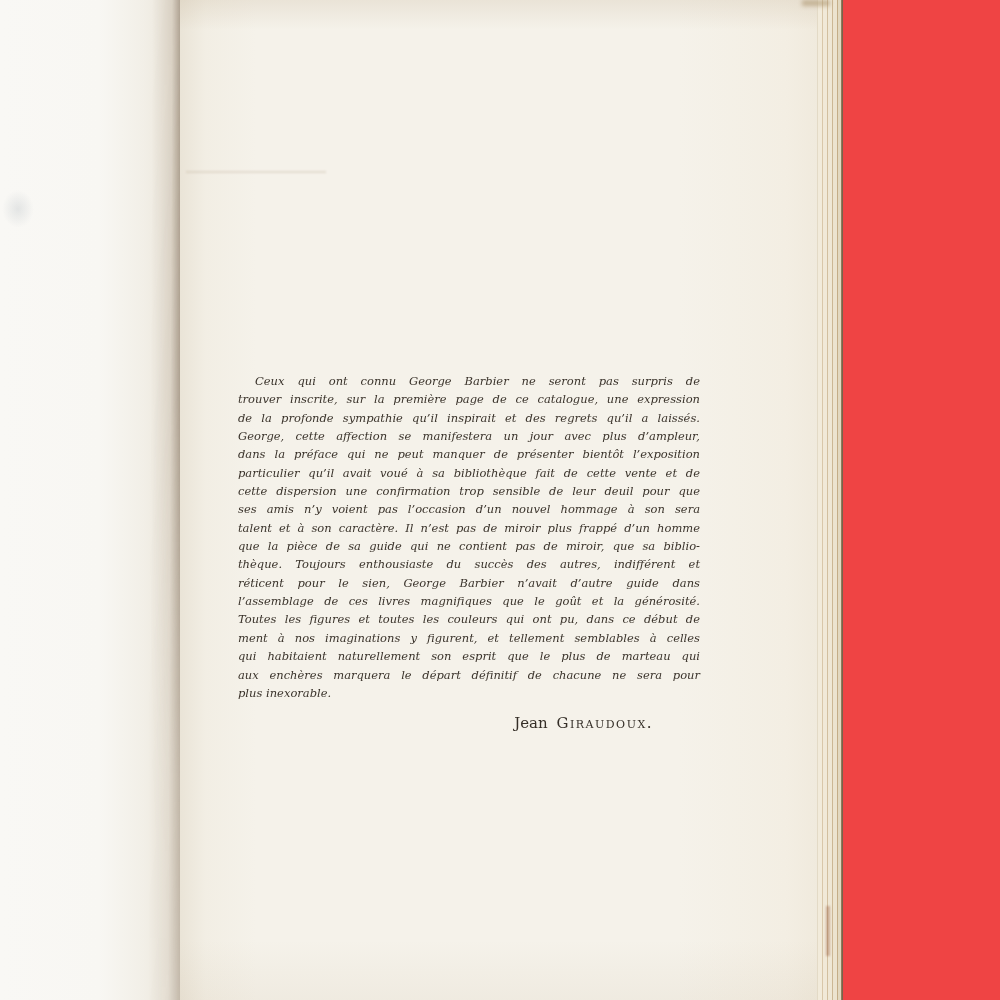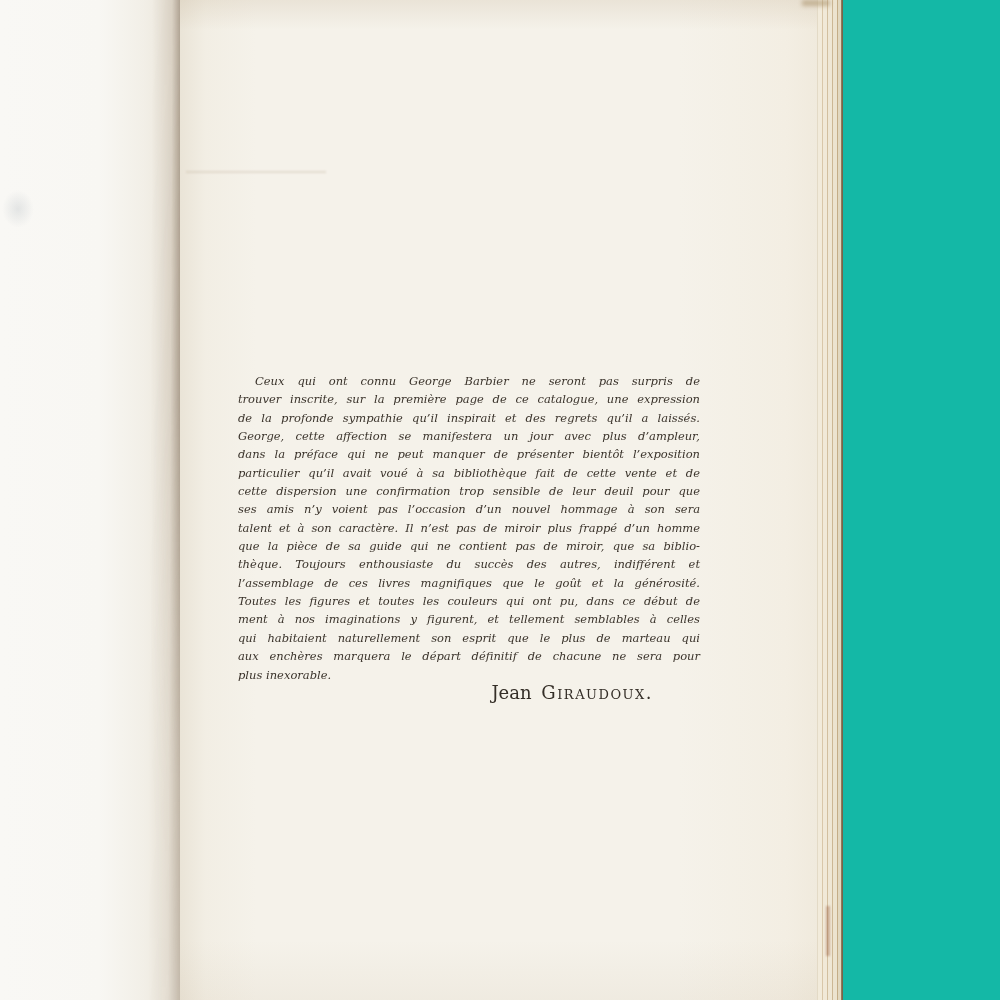--- a/index.html
+++ b/index.html
@@ -1,21 +1,21 @@
 <!DOCTYPE html>
 <html><head>
 <meta charset="utf-8">
 <style>
   html, body { margin: 0; padding: 0; background: #000; }
   .photo {
     position: relative;
     width: 1000px;
     height: 1000px;
     overflow: hidden;
-    background: #14b8a6;
+    background: #ef4444;
     font-family: "DejaVu Serif", "Liberation Serif", serif;
   }
   
   .book { position: absolute; left: 0; top: 0; width: 843px; height: 1000px; }
 
   .left-page {
     position: absolute; left: 0; top: 0; width: 180px; height: 100%;
     background: linear-gradient(to right, #f9f8f5 0%, #f8f7f3 55%, #f2efe7 80%, #e9e3d7 100%);
   }
   .left-page-mark {
@@ -80,24 +80,25 @@
     font-size: 11.5px;
     line-height: 18.35px;
   }
   .pline {
     text-align: justify;
     text-align-last: justify;
   }
   .pline:first-child { text-indent: 17px; }
   .pline.last-line { text-align-last: left; }
   .signature {
+    margin-top: 12px;
     padding-right: 47px;
     text-align: right;
     font-style: normal;
-    font-size: 18px;
+    font-size: 15px;
     color: #342e27;
   }
   .signature .surname {
     font-variant: small-caps;
     letter-spacing: 1.5px;
     margin-left: 4px;
   }
 </style>
 </head>
 <body>
@@ -119,20 +120,21 @@
           <div class="pline">trouver inscrite, sur la première page de ce catalogue, une expression</div>
           <div class="pline">de la profonde sympathie qu’il inspirait et des regrets qu’il a laissés.</div>
           <div class="pline">George, cette affection se manifestera un jour avec plus d’ampleur,</div>
           <div class="pline">dans la préface qui ne peut manquer de présenter bientôt l’exposition</div>
           <div class="pline">particulier qu’il avait voué à sa bibliothèque fait de cette vente et de</div>
           <div class="pline">cette dispersion une confirmation trop sensible de leur deuil pour que</div>
           <div class="pline">ses amis n’y voient pas l’occasion d’un nouvel hommage à son sera</div>
           <div class="pline">talent et à son caractère. Il n’est pas de miroir plus frappé d’un homme</div>
           <div class="pline">que la pièce de sa guide qui ne contient pas de miroir, que sa biblio-</div>
           <div class="pline">thèque. Toujours enthousiaste du succès des autres, indifférent et</div>
+          <div class="pline">réticent pour le sien, George Barbier n’avait d’autre guide dans</div>
           <div class="pline">l’assemblage de ces livres magnifiques que le goût et la générosité.</div>
           <div class="pline">Toutes les figures et toutes les couleurs qui ont pu, dans ce début de</div>
           <div class="pline">ment à nos imaginations y figurent, et tellement semblables à celles</div>
           <div class="pline">qui habitaient naturellement son esprit que le plus de marteau qui</div>
           <div class="pline">aux enchères marquera le départ définitif de chacune ne sera pour</div>
           <div class="pline last-line">plus inexorable.</div>
         </div>
       <div class="signature">
         <span>Jean</span>
         <span class="surname">Giraudoux.</span>

